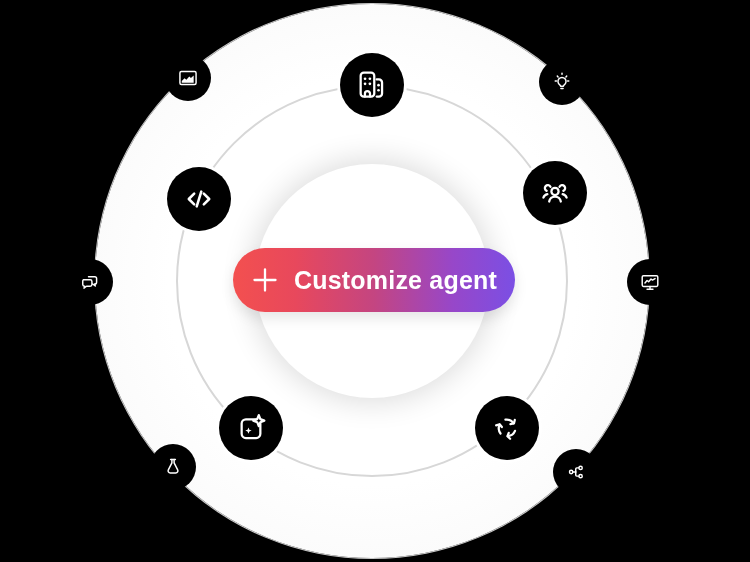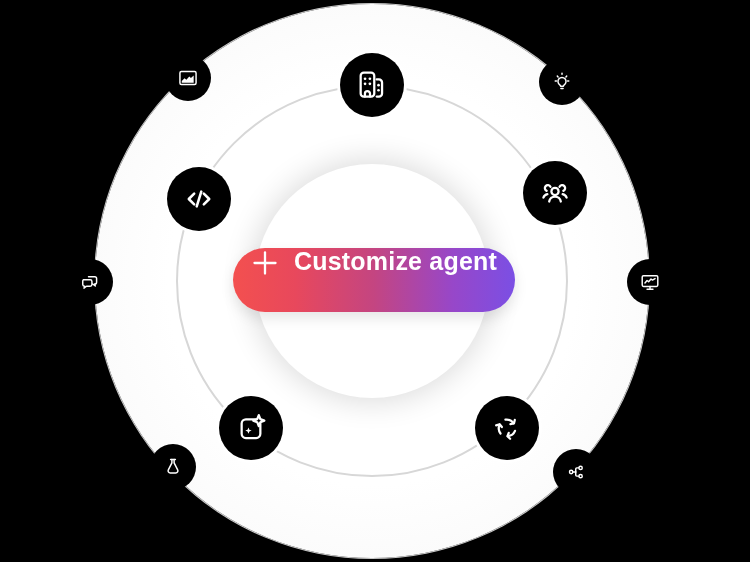--- a/index.html
+++ b/index.html
@@ -28,21 +28,21 @@
     position:absolute;border-radius:50%;background:#000;
     display:flex;align-items:center;justify-content:center;
     z-index:4;cursor:pointer;
   }
   .chip.large{width:64px;height:64px;box-shadow:0 0 0 3px #fff;}
   .chip.small{width:46px;height:46px;}
   .chip svg{display:block;}
   .cta{
     position:absolute;left:233px;top:248px;width:282px;height:64px;border:none;border-radius:32px;
     background:linear-gradient(90deg,#F3504F 0%,#E8485C 22%,#C44581 50%,#9747C9 78%,#7B4FE4 100%);
-    display:flex;align-items:flex-start;justify-content:center;gap:15px;
+    display:flex;align-items:center;justify-content:center;gap:15px;
     color:#fff;cursor:pointer;z-index:5;
     box-shadow:0 6px 14px rgba(0,0,0,0.10);
     font-family:"Liberation Sans", sans-serif;
   }
   .cta .label{font-size:25px;font-weight:700;letter-spacing:0.2px;line-height:1;}
 </style>
 </head>
 <body>
 
 <div class="stage">

